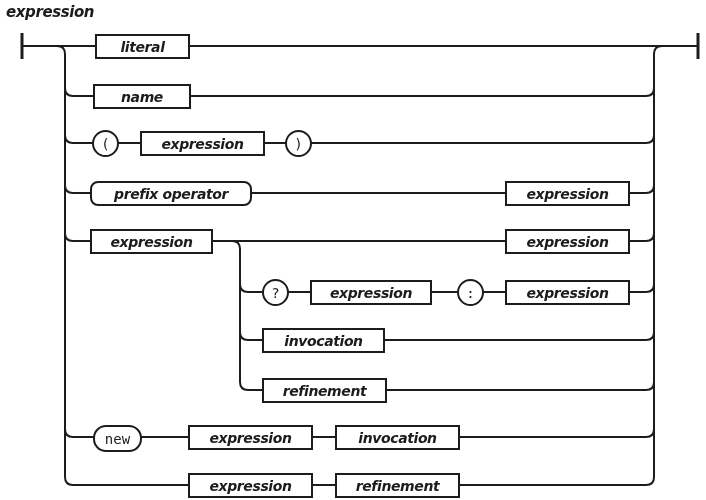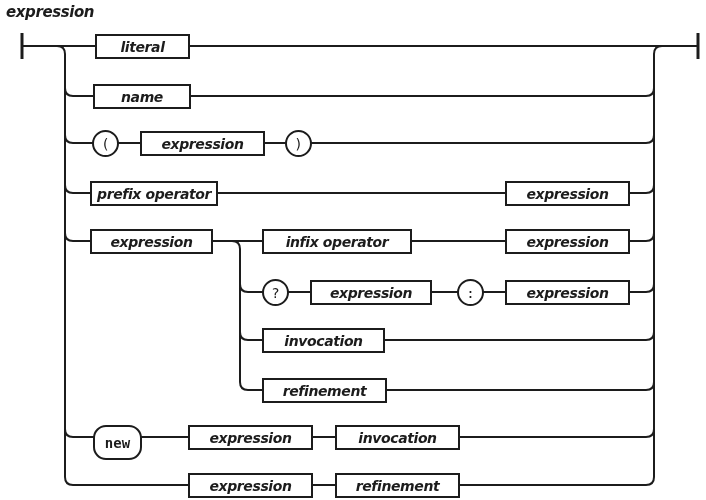--- a/index.html
+++ b/index.html
@@ -32,21 +32,21 @@
     position:absolute;box-sizing:border-box;
     background:var(--box-fill,#ffffff);
     border:2.5px solid var(--ink,#1c1c1c);
     display:flex;align-items:center;justify-content:center;
     font-family:"DejaVu Sans Mono","Liberation Mono",monospace;
     font-size:14px;font-weight:normal;font-style:normal;
     color:var(--ink,#1c1c1c);
     white-space:nowrap;
   }
   .circle{width:27px;height:27px;border-radius:50%;}
-  .stadium{height:35px;border-radius:13px;font-weight:bold;}
+  .stadium{height:27px;border-radius:13px;}
 </style>
 </head>
 <body>
 
 <div id="stage">
 
   <div class="title">expression</div>
 
   <svg id="rails" viewBox="0 0 706 500" fill="none" stroke="#1c1c1c" stroke-width="2">
 
@@ -69,25 +69,24 @@
   </svg>
 
   <div class="nt" style="left:93px;top:84px;width:98px;">name</div>
 
   <div class="nt" style="left:95px;top:34px;width:95px;">literal</div>
 
   <div class="term circle" style="left:92px;top:130px;">(</div>
   <div class="nt" style="left:140px;top:131px;width:125px;">expression</div>
   <div class="term circle" style="left:285px;top:130px;">)</div>
 
-  <div class="nt" style="left:90px;top:181px;width:128px;">prefix operator</div>
+  <div class="nt" style="left:90px;top:181px;width:162px;border-radius:8px;">prefix operator</div>
   <div class="nt" style="left:505px;top:181px;width:125px;">expression</div>
 
   <div class="nt" style="left:90px;top:229px;width:123px;">expression</div>
-  <div class="nt" style="left:262px;top:229px;width:150px;">infix operator</div>
   <div class="nt" style="left:505px;top:229px;width:125px;">expression</div>
 
   <div class="term circle" style="left:262px;top:279px;">?</div>
   <div class="nt" style="left:310px;top:280px;width:122px;">expression</div>
   <div class="term circle" style="left:457px;top:279px;">:</div>
   <div class="nt" style="left:505px;top:280px;width:125px;">expression</div>
 
   <div class="nt" style="left:262px;top:328px;width:123px;">invocation</div>
 
   <div class="nt" style="left:262px;top:378px;width:125px;">refinement</div>

